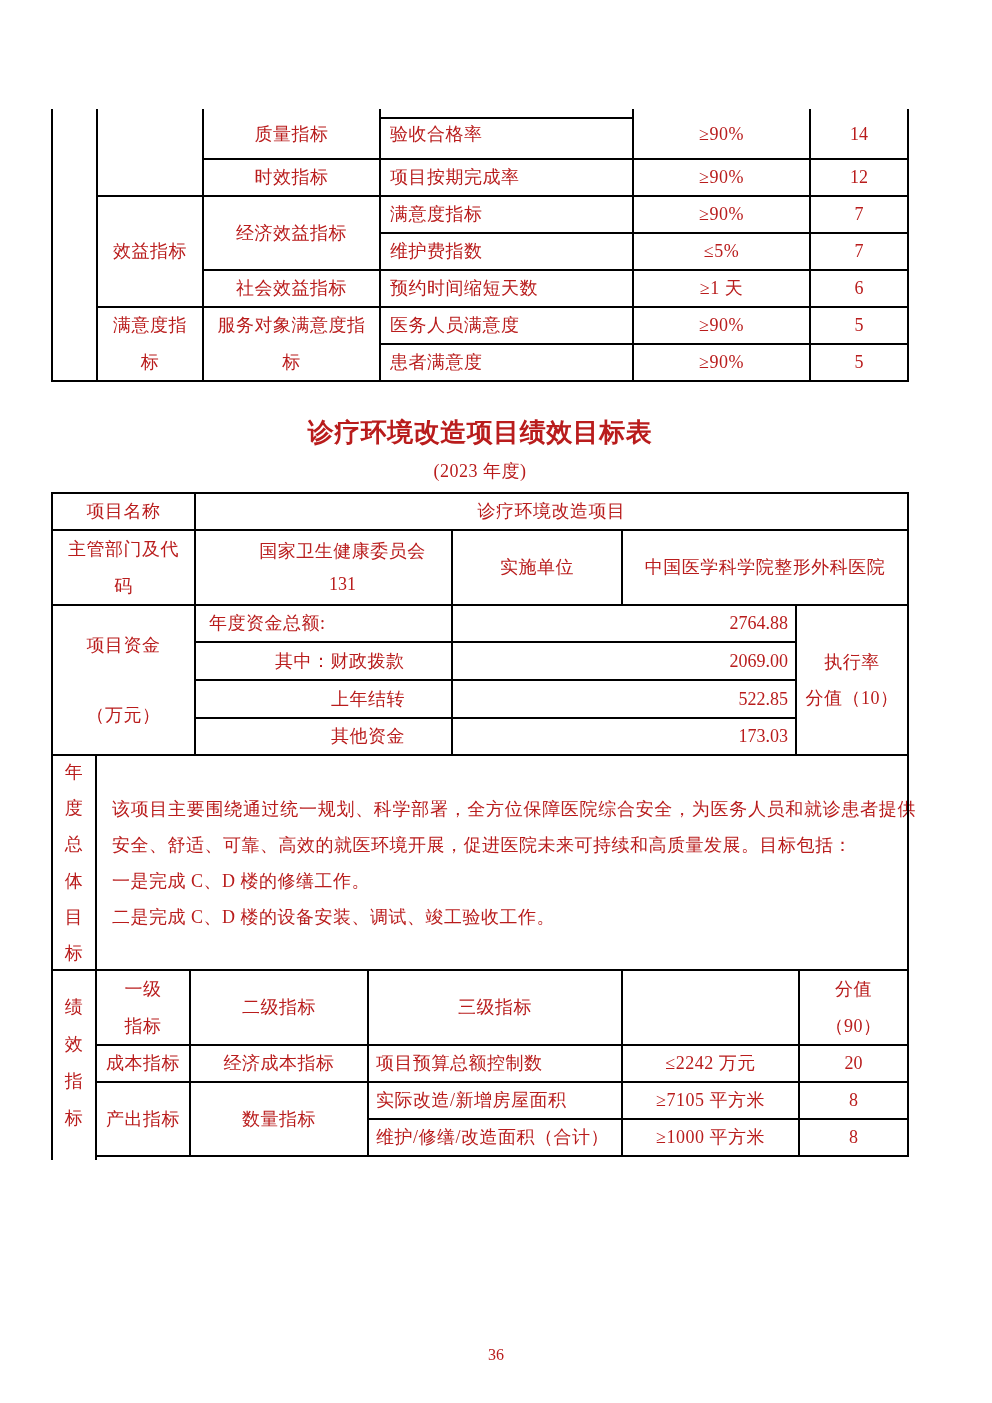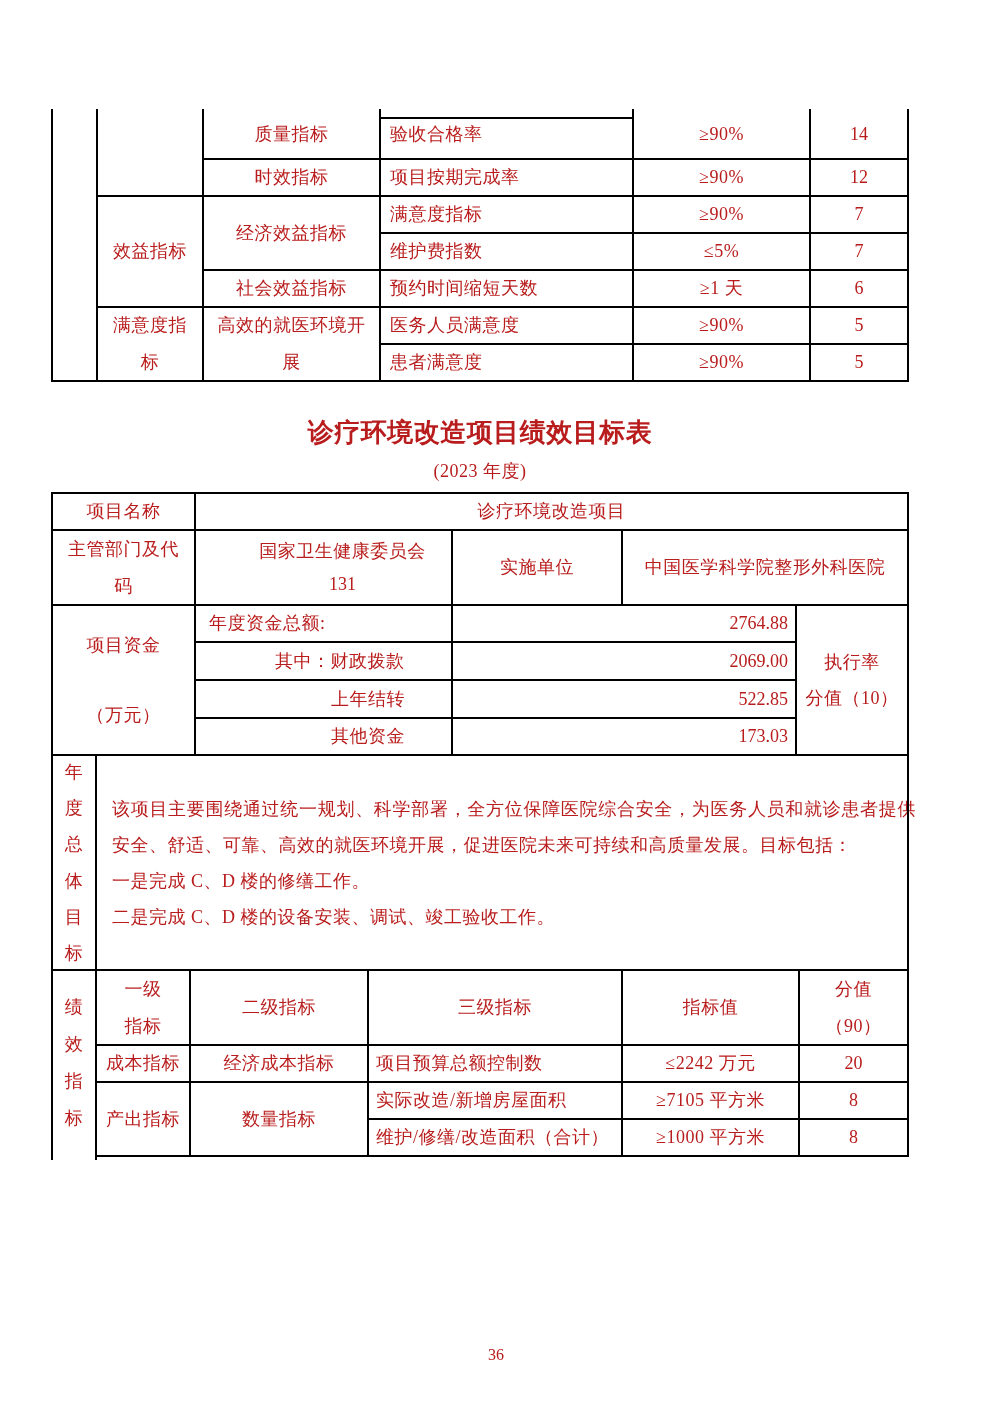--- a/index.html
+++ b/index.html
@@ -57,21 +57,21 @@
 <body>
 
 <div id="page">
 
   <div class="cell" style="left:203px;top:110px;width:177px;height:49px;">质量指标</div>
   <div class="cell" style="left:203px;top:159px;width:177px;height:37px;">时效指标</div>
   <div class="cell" style="left:97px;top:196px;width:106px;height:111px;">效益指标</div>
   <div class="cell" style="left:203px;top:196px;width:177px;height:74px;">经济效益指标</div>
   <div class="cell" style="left:203px;top:270px;width:177px;height:37px;">社会效益指标</div>
   <div class="cell wrap" style="left:97px;top:307px;width:106px;height:74px;padding:0 12px;">满意度指标</div>
-  <div class="cell wrap" style="left:203px;top:307px;width:177px;height:74px;padding:0 14px;">高效的就医环境开展</div>
+  <div class="cell wrap" style="left:203px;top:307px;width:177px;height:74px;padding:0 14px;">服务对象满意度指标</div>
 
   <div class="cell left l3-pad" style="left:380px;top:110px;width:253px;height:49px;">验收合格率</div>
   <div class="cell left l3-pad" style="left:380px;top:159px;width:253px;height:37px;">项目按期完成率</div>
   <div class="cell left l3-pad" style="left:380px;top:196px;width:253px;height:37px;">满意度指标</div>
   <div class="cell left l3-pad" style="left:380px;top:233px;width:253px;height:37px;">维护费指数</div>
   <div class="cell left l3-pad" style="left:380px;top:270px;width:253px;height:37px;">预约时间缩短天数</div>
   <div class="cell left l3-pad" style="left:380px;top:307px;width:253px;height:37px;">医务人员满意度</div>
   <div class="cell left l3-pad" style="left:380px;top:344px;width:253px;height:37px;">患者满意度</div>
 
   <div class="cell" style="left:633px;top:110px;width:177px;height:49px;">≥90%</div>
@@ -139,21 +139,20 @@
       <div>效</div>
       <div>指</div>
       <div>标</div>
     </div>
   <div class="cell two-line" style="left:96px;top:970px;width:94px;height:75px;">
     <div>一级</div>
     <div>指标</div>
   </div>
   <div class="cell" style="left:190px;top:970px;width:178px;height:75px;">二级指标</div>
   <div class="cell" style="left:368px;top:970px;width:254px;height:75px;">三级指标</div>
-  <div class="cell" style="left:622px;top:970px;width:177px;height:75px;">指标值</div>
   <div class="cell two-line" style="left:799px;top:970px;width:109px;height:75px;">
     <div>分值</div>
     <div>（90）</div>
   </div>
 
   <div class="cell" style="left:96px;top:1045px;width:94px;height:37px;">成本指标</div>
   <div class="cell" style="left:190px;top:1045px;width:178px;height:37px;">经济成本指标</div>
   <div class="cell left" style="left:368px;top:1045px;width:254px;height:37px;padding-left:8px;">项目预算总额控制数</div>
   <div class="cell" style="left:622px;top:1045px;width:177px;height:37px;">≤2242 万元</div>
   <div class="cell num" style="left:799px;top:1045px;width:109px;height:37px;">20</div>

